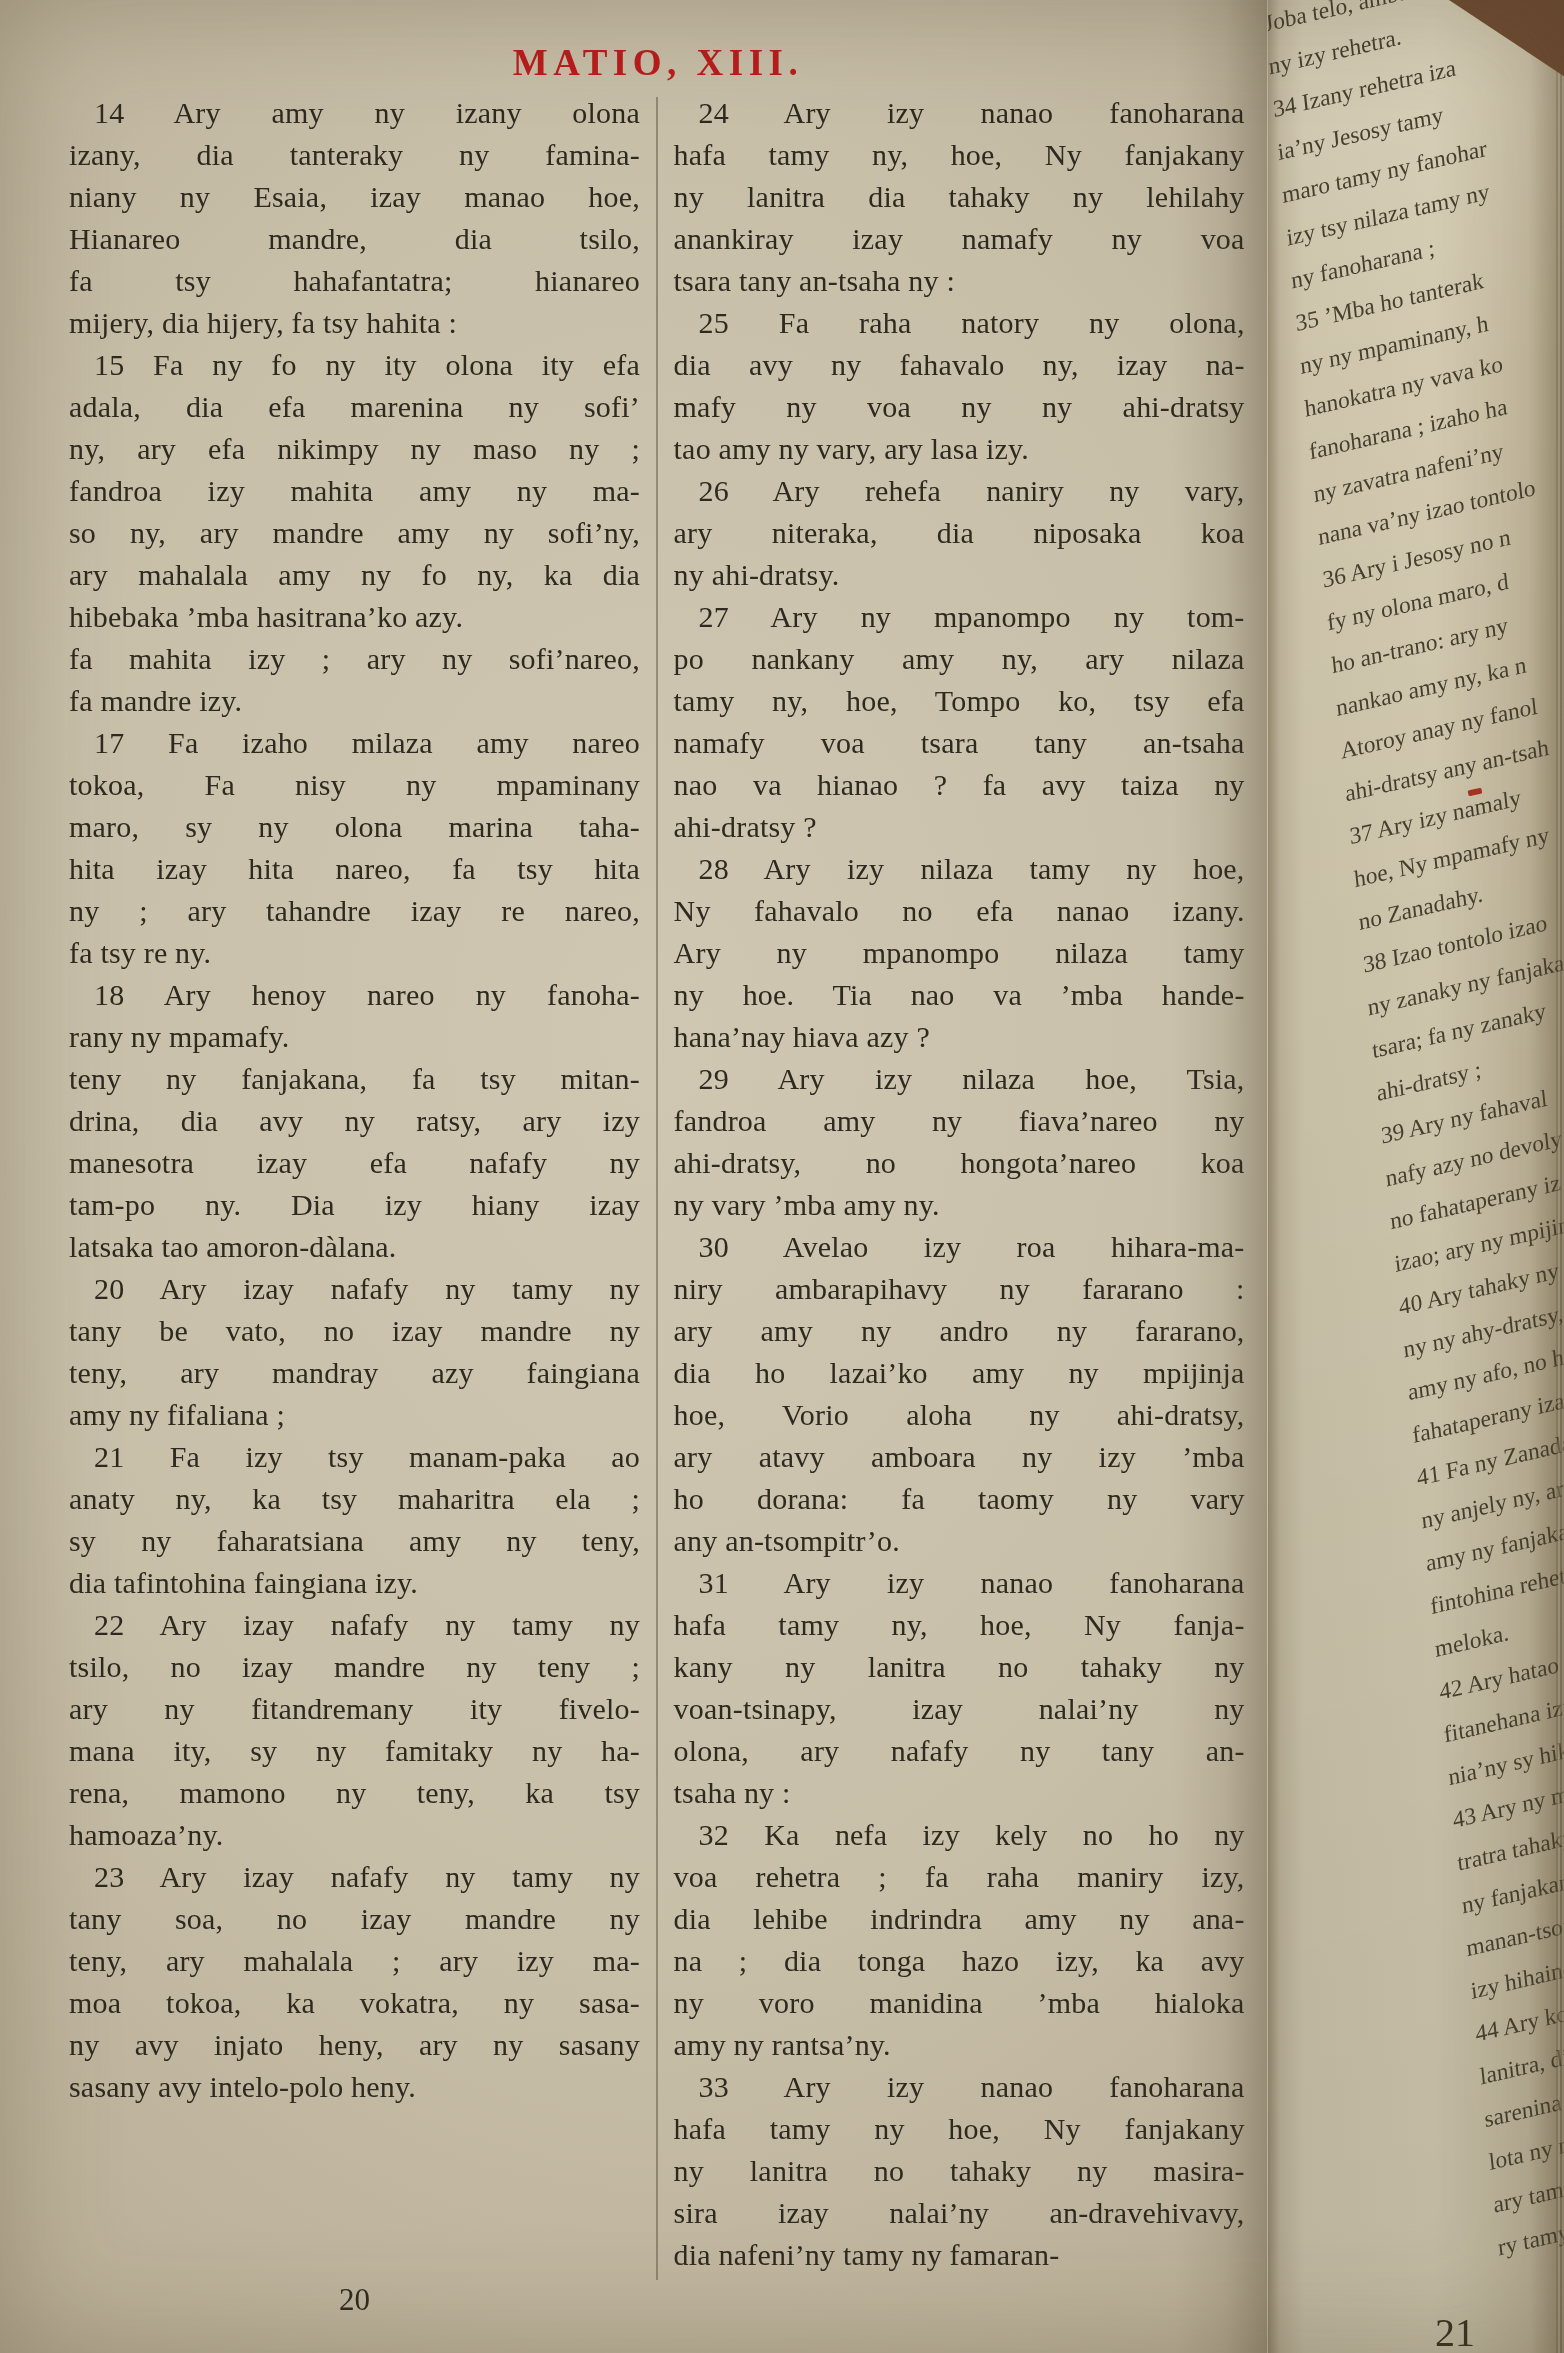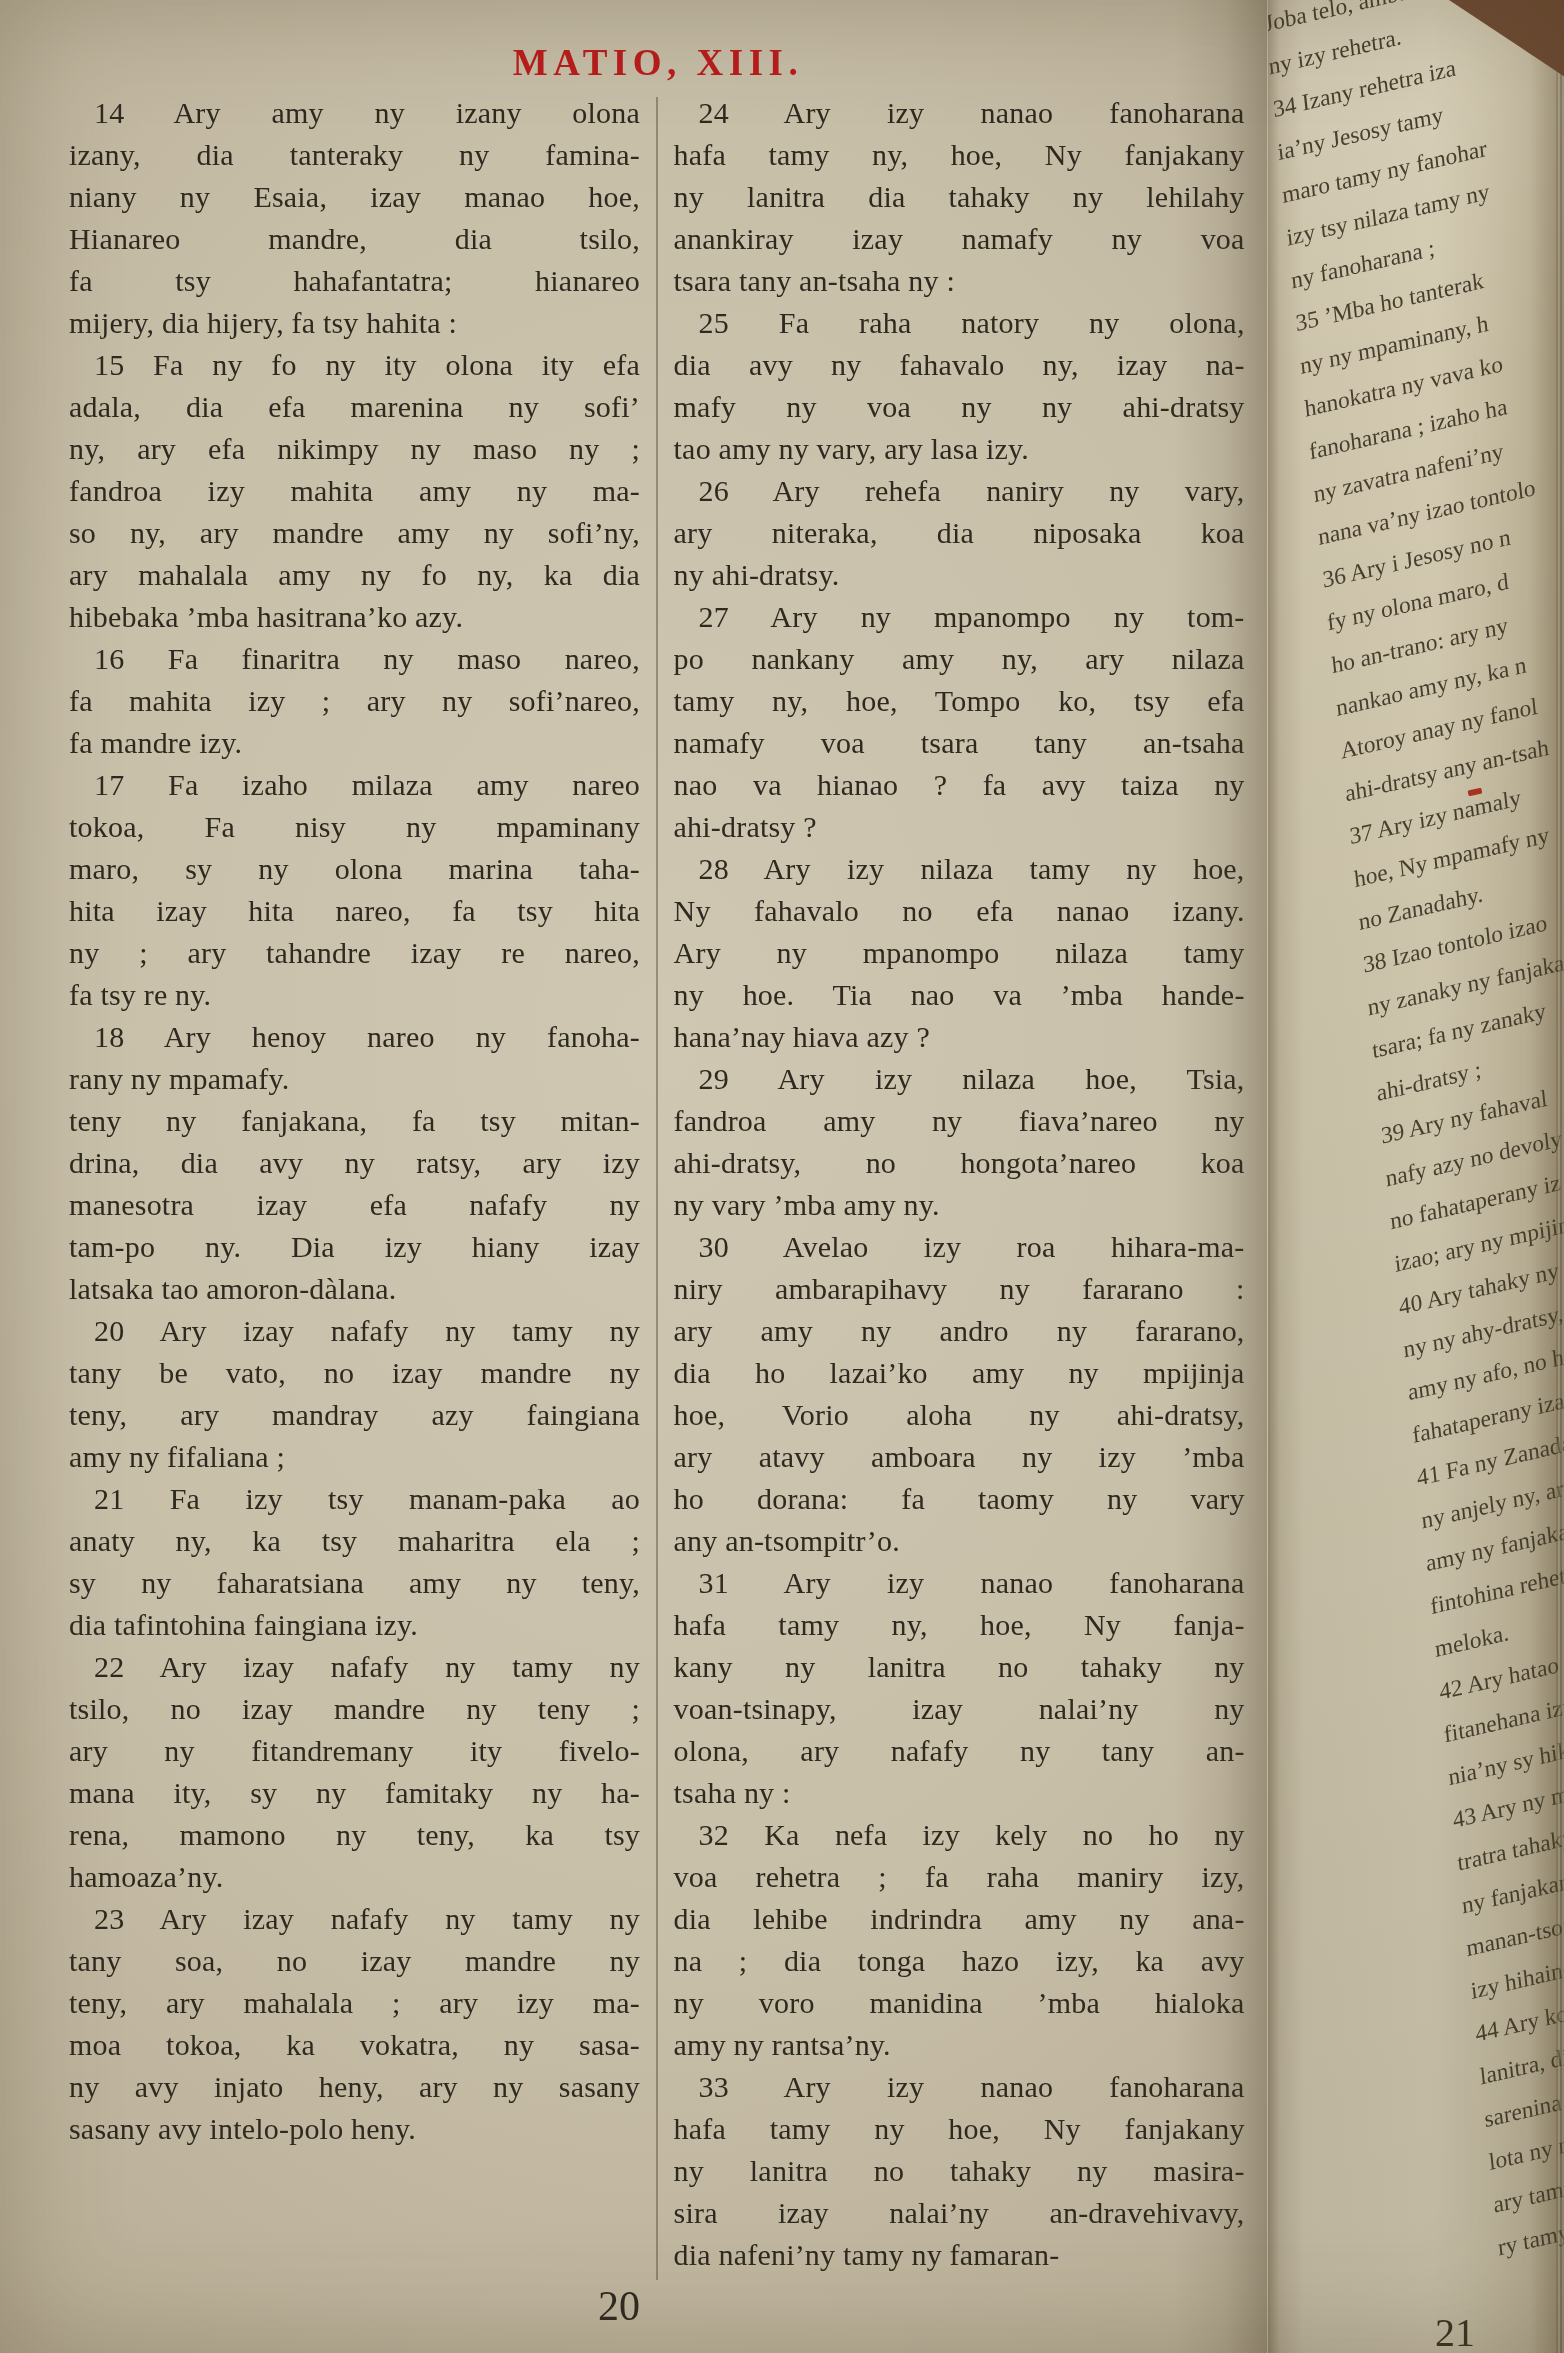--- a/index.html
+++ b/index.html
@@ -19,21 +19,21 @@
   .divider { width: 1.6px; background: rgba(92,84,66,0.5); margin: 4.7px 15.6px 0 16.4px; height: 2183px; }
   .verse { margin: 0; }
   .line {
     font-size: 30px; line-height: 42px; letter-spacing: 0.2px;
     text-align: justify; text-align-last: justify; color: #2f2a20;
   }
   .line.first { text-indent: 25px; }
   .line.last { text-align-last: left; }
   .pagenum {
     position: absolute; left: 69px; top: 2282px; width: 571px;
-    text-align: right; font-size: 42px; color: #2f2a20;
+    text-align: center; font-size: 31px; color: #2f2a20;
   }
   .gutter-shadow {
     position: absolute; top: 0; left: 1172px; width: 95px; height: 2354px;
     background: linear-gradient(90deg, rgba(70,58,36,0) 0%, rgba(70,58,36,0.10) 55%, rgba(70,58,36,0.32) 100%);
   }
   .edge {
     position: absolute; top: 0; left: 1268px; width: 297px; height: 2354px; overflow: hidden;
     background: linear-gradient(90deg, #978c72 0%, #bdb299 4%, #cdc4ab 12%, #d2c9b0 55%, #c6bca1 88%, #a99d81 97%, #8b7f68 100%);
   }
   .edge::before {
@@ -81,21 +81,20 @@
       <div class="verse">
         <div class="line first">15 Fa ny fo ny ity olona ity efa</div>
         <div class="line">adala, dia efa marenina ny sofi’</div>
         <div class="line">ny, ary efa nikimpy ny maso ny ;</div>
         <div class="line">fandroa izy mahita amy ny ma-</div>
         <div class="line">so ny, ary mandre amy ny sofi’ny,</div>
         <div class="line">ary mahalala amy ny fo ny, ka dia</div>
         <div class="line last">hibebaka ’mba hasitrana’ko azy.</div>
       </div>
       <div class="verse">
-        <div class="line first">16 Fa finaritra ny maso nareo,</div>
         <div class="line">fa mahita izy ; ary ny sofi’nareo,</div>
         <div class="line last">fa mandre izy.</div>
       </div>
       <div class="verse">
         <div class="line first">17 Fa izaho milaza amy nareo</div>
         <div class="line">tokoa, Fa nisy ny mpaminany</div>
         <div class="line">maro, sy ny olona marina taha-</div>
         <div class="line">hita izay hita nareo, fa tsy hita</div>
         <div class="line">ny ; ary tahandre izay re nareo,</div>
         <div class="line last">fa tsy re ny.</div>

